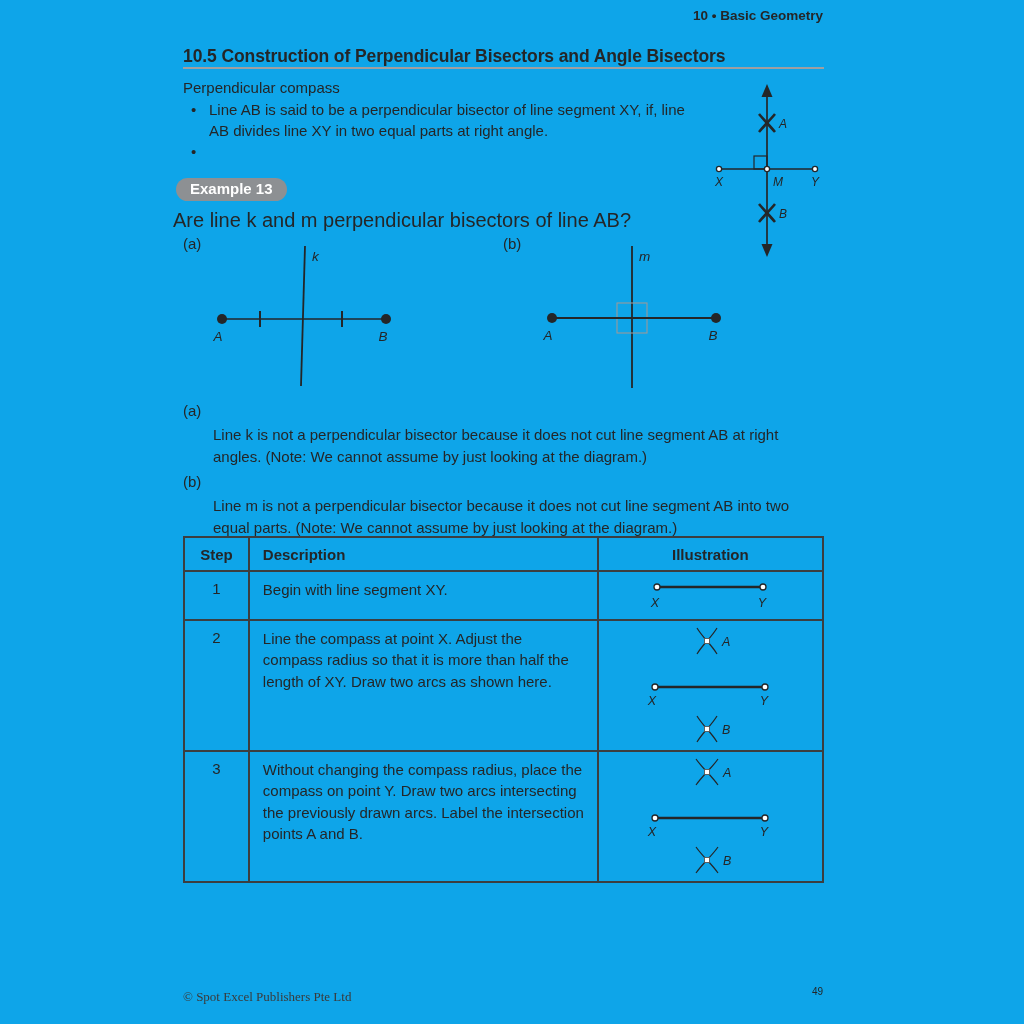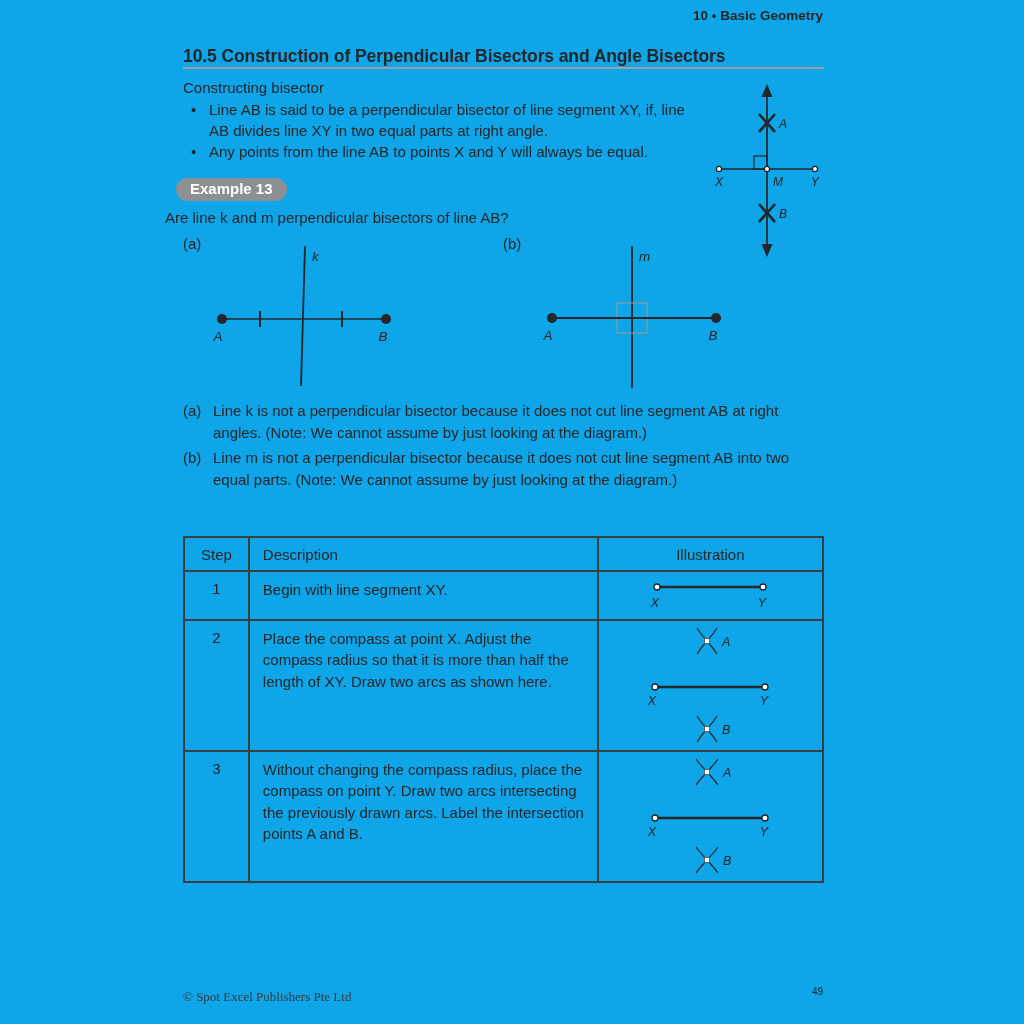--- a/index.html
+++ b/index.html
@@ -25,38 +25,38 @@
   .sec1{top:46px;}
   .sec2{top:504px;}
   .lead{position:absolute;left:183px;top:79px;font-size:15px;}
   .bullets{position:absolute;left:183px;top:99px;width:522px;font-size:15px;line-height:21px;}
   .bullet{display:flex;margin-bottom:0;}
   .bullet .dot{width:26px;padding-left:8px;flex:none;}
   .badge{
     position:absolute;left:176px;top:178px;background:var(--badge);color:#fff;
     font-weight:bold;font-size:15px;padding:2px 14px 4px 14px;border-radius:13px;
   }
-  .question{position:absolute;left:165px;top:209px;font-size:15px;}
+  .question{position:absolute;left:173px;top:209px;font-size:20px;}
   .panel-label{position:absolute;font-size:15px;}
   .panel-a{left:183px;top:235px;}
   .panel-b{left:503px;top:235px;}
   .fig{position:absolute;}
   .fig-main{left:705px;top:83px;}
   .fig-a{left:196px;top:242px;}
   .fig-b{left:526px;top:242px;}
   .answers{position:absolute;left:183px;top:400px;width:642px;font-size:15px;line-height:21.5px;}
   .answer{display:flex;margin-bottom:4px;}
   .answer .alabel{width:30px;flex:none;}
-  .answer .atext{flex:1;}
+  .answer .atext{flex:1;margin-top:24px;}
   table.steps{
     position:absolute;left:183px;top:536px;width:641px;
     border-collapse:collapse;table-layout:fixed;font-size:15px;
   }
   table.steps th,table.steps td{border:2px solid var(--border);vertical-align:top;}
-  table.steps th{font-weight:normal;height:34px;vertical-align:middle;}
+  table.steps th{font-weight:bold;height:34px;vertical-align:middle;}
   th.col-step{width:63px;text-align:center;}
   th.col-desc{width:339px;text-align:left;padding-left:13px;}
   th.col-ill{width:219px;}
   td.cell-step{text-align:center;padding-top:8px;}
   td.cell-desc{padding:7px 12px 18px 13px;line-height:21.5px;}
   td.cell-ill{text-align:center;}
   tr.row-1 td{height:44px;}
   tr.row-2 td{height:130px;}
   tr.row-3 td{height:131px;}
   td.cell-ill.v-mid{vertical-align:middle;}
@@ -74,30 +74,29 @@
 </style>
 </head>
 <body>
 
 <div class="page">
 
   <div class="hdr-right">10 • Basic Geometry</div>
 
   <div class="sec-title sec1">10.5 Construction of Perpendicular Bisectors and Angle Bisectors</div>
 
-  <div class="lead">Constructing bisector</div>
+  <div class="lead">Perpendicular compass</div>
 
   <div class="bullets">
     <div class="bullet">
       <span class="dot">•</span>
       <span><span>Line </span><span class="it">AB</span><span> is said to be a perpendicular bisector of line segment XY, if, line </span><span class="it">AB</span><span> divides line </span><span class="it">XY</span><span> in two equal parts at right angle.</span></span>
     </div>
     <div class="bullet">
       <span class="dot">•</span>
-      <span><span>Any points from the line </span><span class="it">AB</span><span> to points X and Y will always be equal.</span></span>
     </div>
   </div>
 
   <svg class="fig fig-main" width="120" height="175" viewBox="0 0 120 175">
     <line class="ln" x1="62" y1="10" x2="62" y2="166" stroke-width="1.7"></line>
     <polygon class="arrow" points="62,1 56.5,14 67.5,14"></polygon>
     <polygon class="arrow" points="62,174 56.5,161 67.5,161"></polygon>
     <g transform="translate(62,40)">
       <path class="ln" d="M-8,-9 C-3,-3 3,3 8,9" stroke-width="2.6"></path>
       <path class="ln" d="M8,-9 C3,-3 -3,3 -8,9" stroke-width="2.6"></path>
@@ -177,21 +176,21 @@
             <line class="ln" x1="12" y1="10" x2="118" y2="10" stroke-width="2.4"></line>
             <circle class="circ" cx="12" cy="10" r="3"></circle>
             <circle class="circ" cx="118" cy="10" r="3"></circle>
             <text x="10" y="30" font-size="12.5" text-anchor="middle">X</text>
             <text x="117" y="30" font-size="12.5" text-anchor="middle">Y</text>
           </svg>
         </td>
       </tr>
       <tr class="row-2">
         <td class="cell-step">2</td>
-        <td class="cell-desc"><span>Place the compass at point </span><span class="it">X</span><span>. Adjust the compass radius so that it is more than half the length of </span><span class="it">XY</span><span>. Draw two arcs as shown here.</span></td>
+        <td class="cell-desc"><span>Line the compass at point </span><span class="it">X</span><span>. Adjust the compass radius so that it is more than half the length of </span><span class="it">XY</span><span>. Draw two arcs as shown here.</span></td>
         <td class="cell-ill">
           <svg width="150" height="126" viewBox="0 0 150 126">
             <g transform="translate(72,20)">
               <path class="ln" d="M-10,-13 C-4,-3 4,3 10,13" stroke-width="1.2"></path>
               <path class="ln" d="M10,-13 C4,-3 -4,3 -10,13" stroke-width="1.2"></path>
               <rect class="minisq" x="-2.5" y="-2.5" width="5" height="5"></rect>
             </g>
             <text x="87" y="25" font-size="12.5">A</text>
             <line class="ln" x1="20" y1="66" x2="130" y2="66" stroke-width="2.4"></line>
             <circle class="circ" cx="20" cy="66" r="3"></circle>

